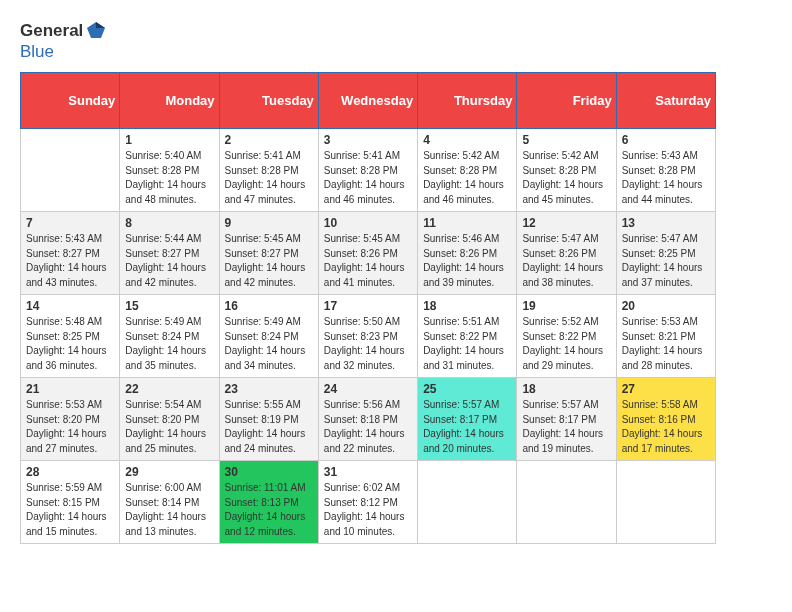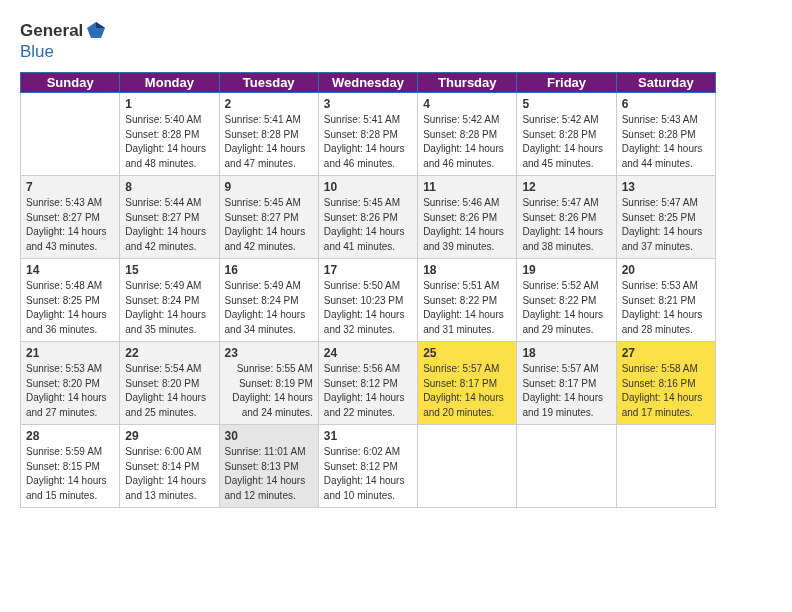--- a/index.html
+++ b/index.html
@@ -32,26 +32,26 @@
       font-size: 16px;
       color: #333;
       margin-top: 4px;
     }
     .calendar {
       width: 100%;
       border-collapse: collapse;
       border: 1px solid #ccc;
     }
     .calendar th {
-      background-color: #701a75;
+      background-color: #ef4444;
       color: #fff;
       font-size: 13px;
       font-weight: bold;
-      padding: 2px 4px;
-      text-align: center;
+      padding: 20px 4px;
+      text-align: right;
       border: 1px solid #2e6db4;
     }
     .calendar td {
       vertical-align: top;
       border: 1px solid #ccc;
       padding: 4px 5px;
       width: calc(100% / 7);
       min-height: 80px;
       font-size: 10.5px;
       color: #333;
@@ -234,21 +234,21 @@
           <td style="background: rgb(255, 255, 255);">
             <span class="day-number">16</span>
             <div class="day-info" style="white-space: pre-line;">Sunrise: 5:49 AM
 Sunset: 8:24 PM
 Daylight: 14 hours
 and 34 minutes.</div>
           </td>
           <td style="background: rgb(255, 255, 255);">
             <span class="day-number">17</span>
             <div class="day-info" style="white-space: pre-line;">Sunrise: 5:50 AM
-Sunset: 10:23 PM
+Sunset: 8:23 PM
 Daylight: 14 hours
 and 32 minutes.</div>
           </td>
           <td style="background: rgb(255, 255, 255);">
             <span class="day-number">18</span>
             <div class="day-info" style="white-space: pre-line;">Sunrise: 5:51 AM
 Sunset: 8:22 PM
 Daylight: 14 hours
 and 31 minutes.</div>
           </td>
@@ -277,33 +277,33 @@
           </td>
           <td style="background: rgb(242, 242, 242);">
             <span class="day-number">22</span>
             <div class="day-info" style="white-space: pre-line;">Sunrise: 5:54 AM
 Sunset: 8:20 PM
 Daylight: 14 hours
 and 25 minutes.</div>
           </td>
           <td style="background: rgb(242, 242, 242);">
             <span class="day-number">23</span>
-            <div class="day-info" style="white-space: pre-line; text-align: right;">Sunrise: 5:55 AM
+            <div class="day-info" style="white-space: pre-line;">Sunrise: 5:55 AM
 Sunset: 8:19 PM
 Daylight: 14 hours
 and 24 minutes.</div>
           </td>
           <td style="background: rgb(242, 242, 242);">
             <span class="day-number">24</span>
             <div class="day-info" style="white-space: pre-line;">Sunrise: 5:56 AM
-Sunset: 8:12 PM
+Sunset: 8:18 PM
 Daylight: 14 hours
 and 22 minutes.</div>
           </td>
-          <td style="background: #fde047;">
+          <td style="background: #5eead4;">
             <span class="day-number">25</span>
             <div class="day-info" style="white-space: pre-line;">Sunrise: 5:57 AM
 Sunset: 8:17 PM
 Daylight: 14 hours
 and 20 minutes.</div>
           </td>
           <td style="background: rgb(242, 242, 242);">
             <span class="day-number">18</span>
             <div class="day-info" style="white-space: pre-line;">Sunrise: 5:57 AM
 Sunset: 8:17 PM
@@ -326,21 +326,21 @@
 Daylight: 14 hours
 and 15 minutes.</div>
           </td>
           <td style="background: rgb(255, 255, 255);">
             <span class="day-number">29</span>
             <div class="day-info" style="white-space: pre-line;">Sunrise: 6:00 AM
 Sunset: 8:14 PM
 Daylight: 14 hours
 and 13 minutes.</div>
           </td>
-          <td style="background: #e5e5e5;">
+          <td style="background: #22c55e;">
             <span class="day-number">30</span>
             <div class="day-info" style="white-space: pre-line;">Sunrise: 11:01 AM
 Sunset: 8:13 PM
 Daylight: 14 hours
 and 12 minutes.</div>
           </td>
           <td style="background: rgb(255, 255, 255);">
             <span class="day-number">31</span>
             <div class="day-info" style="white-space: pre-line;">Sunrise: 6:02 AM
 Sunset: 8:12 PM

